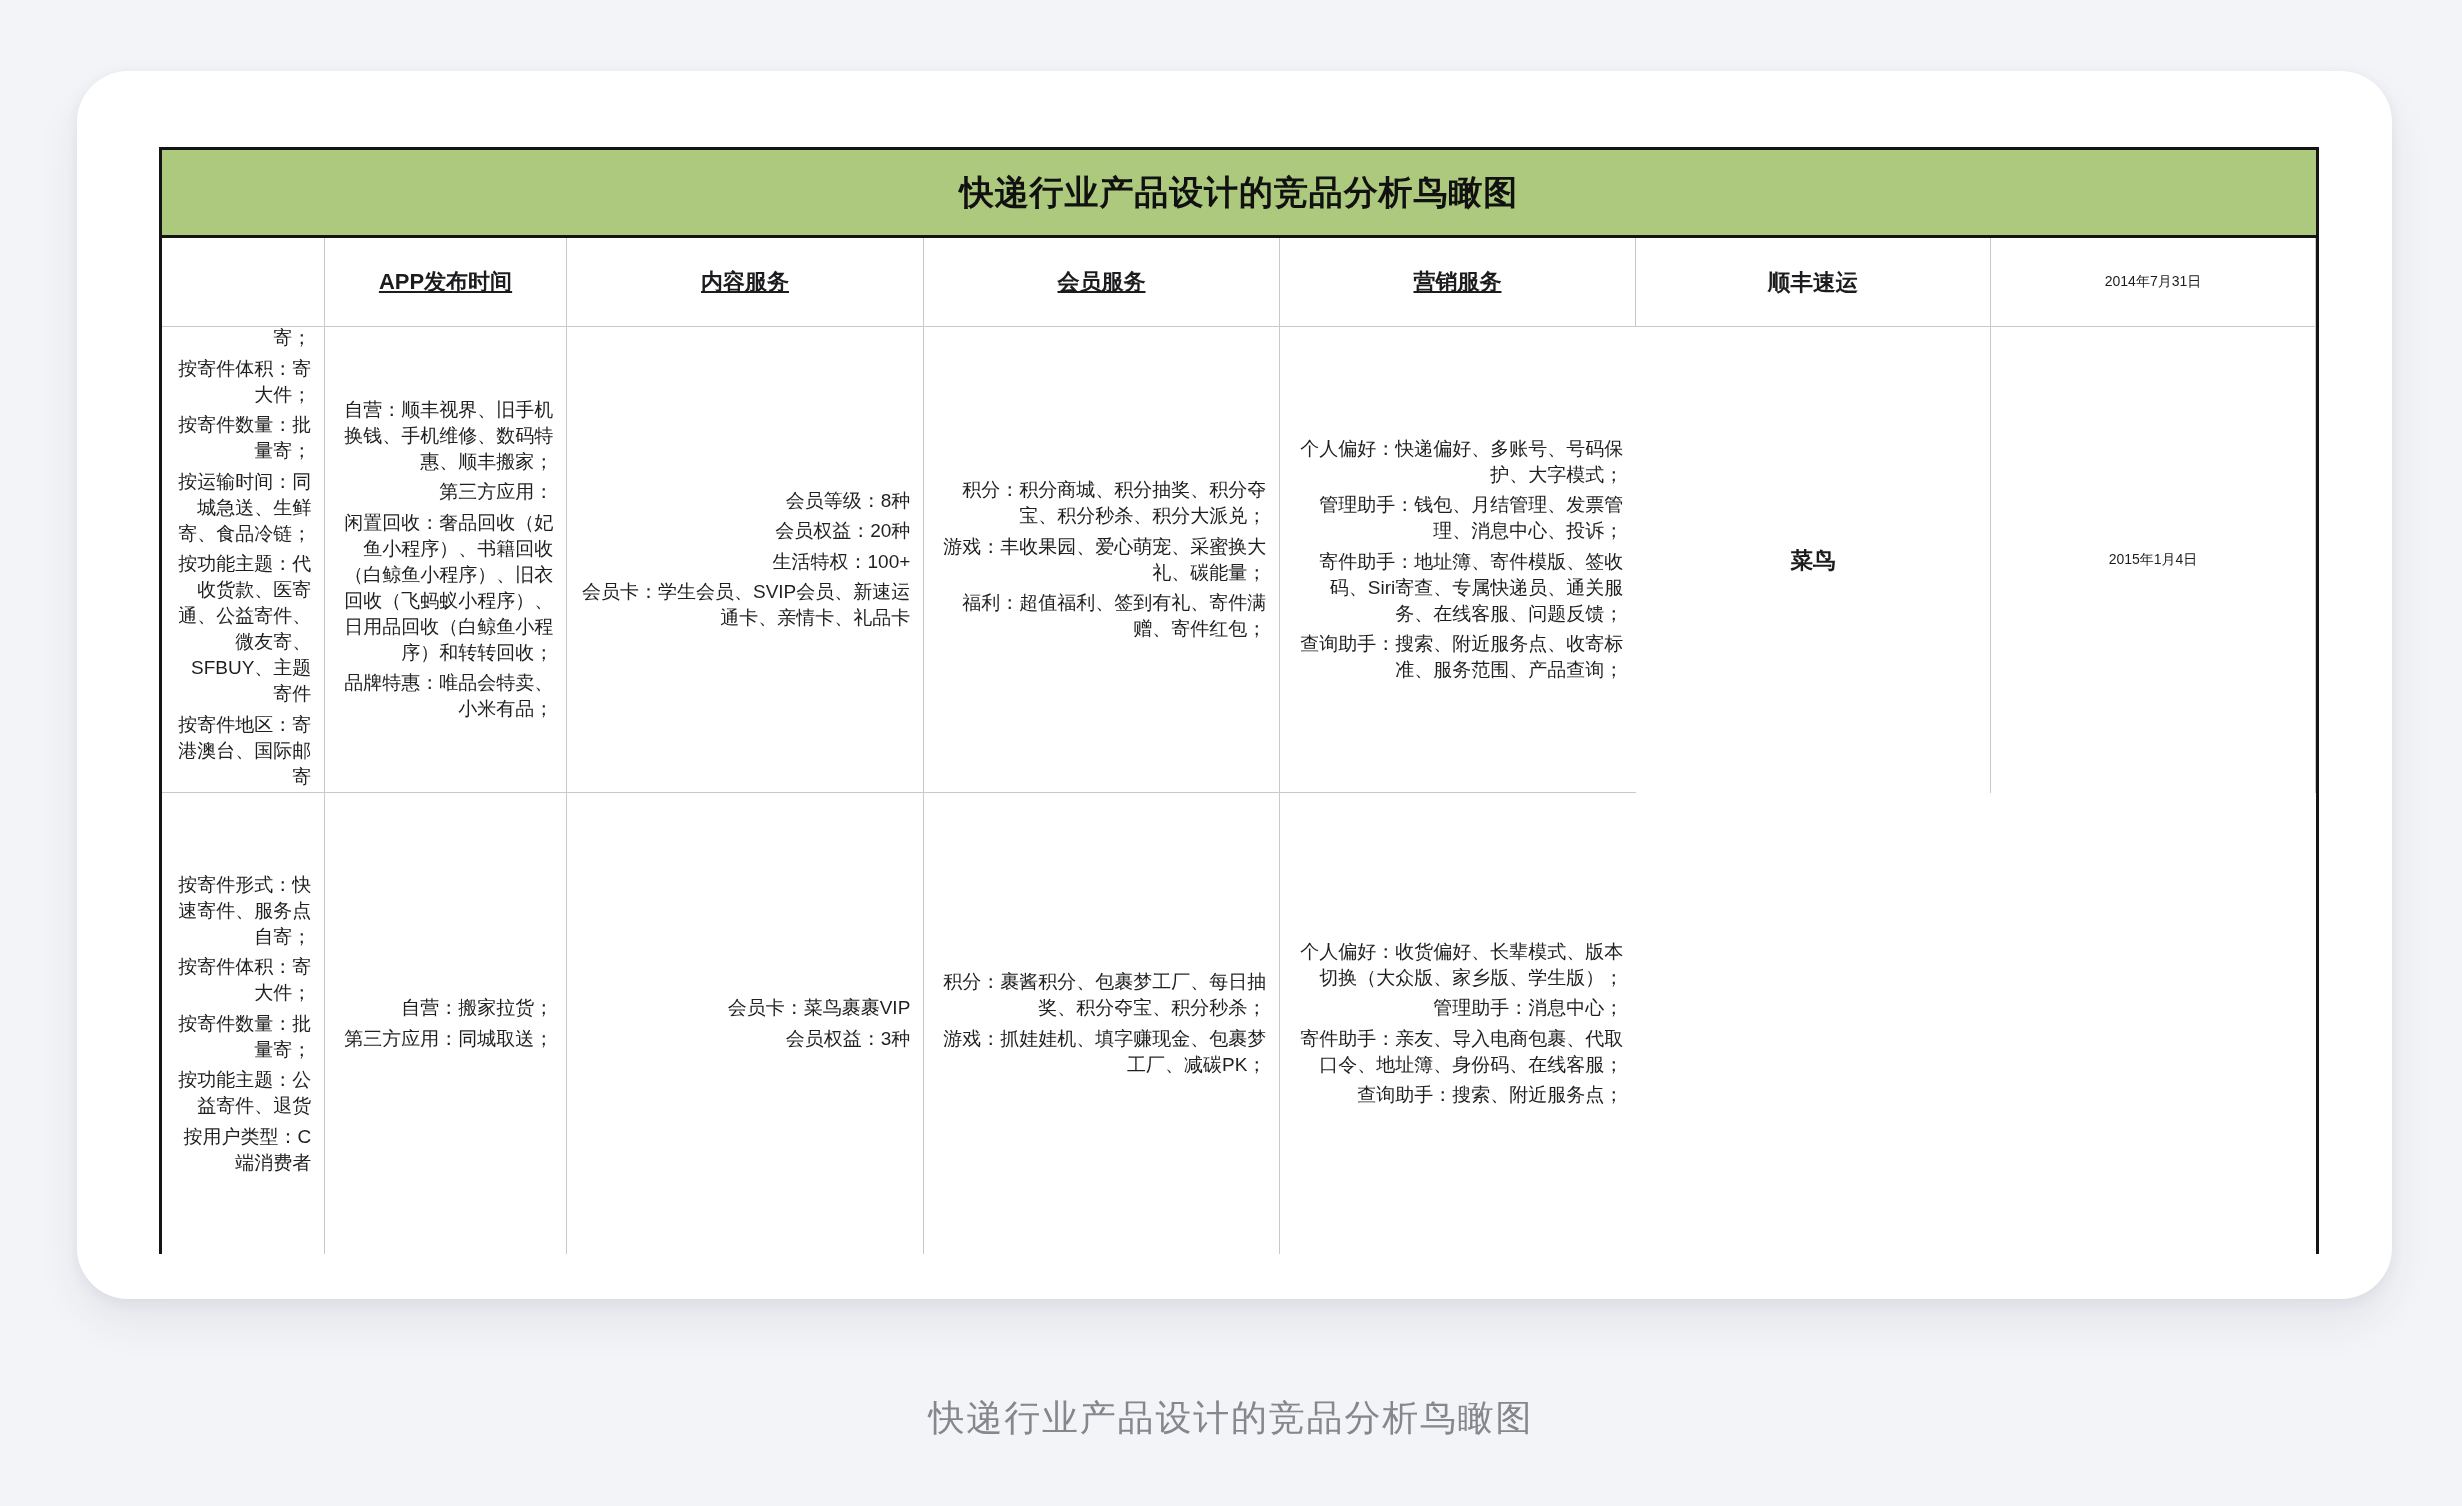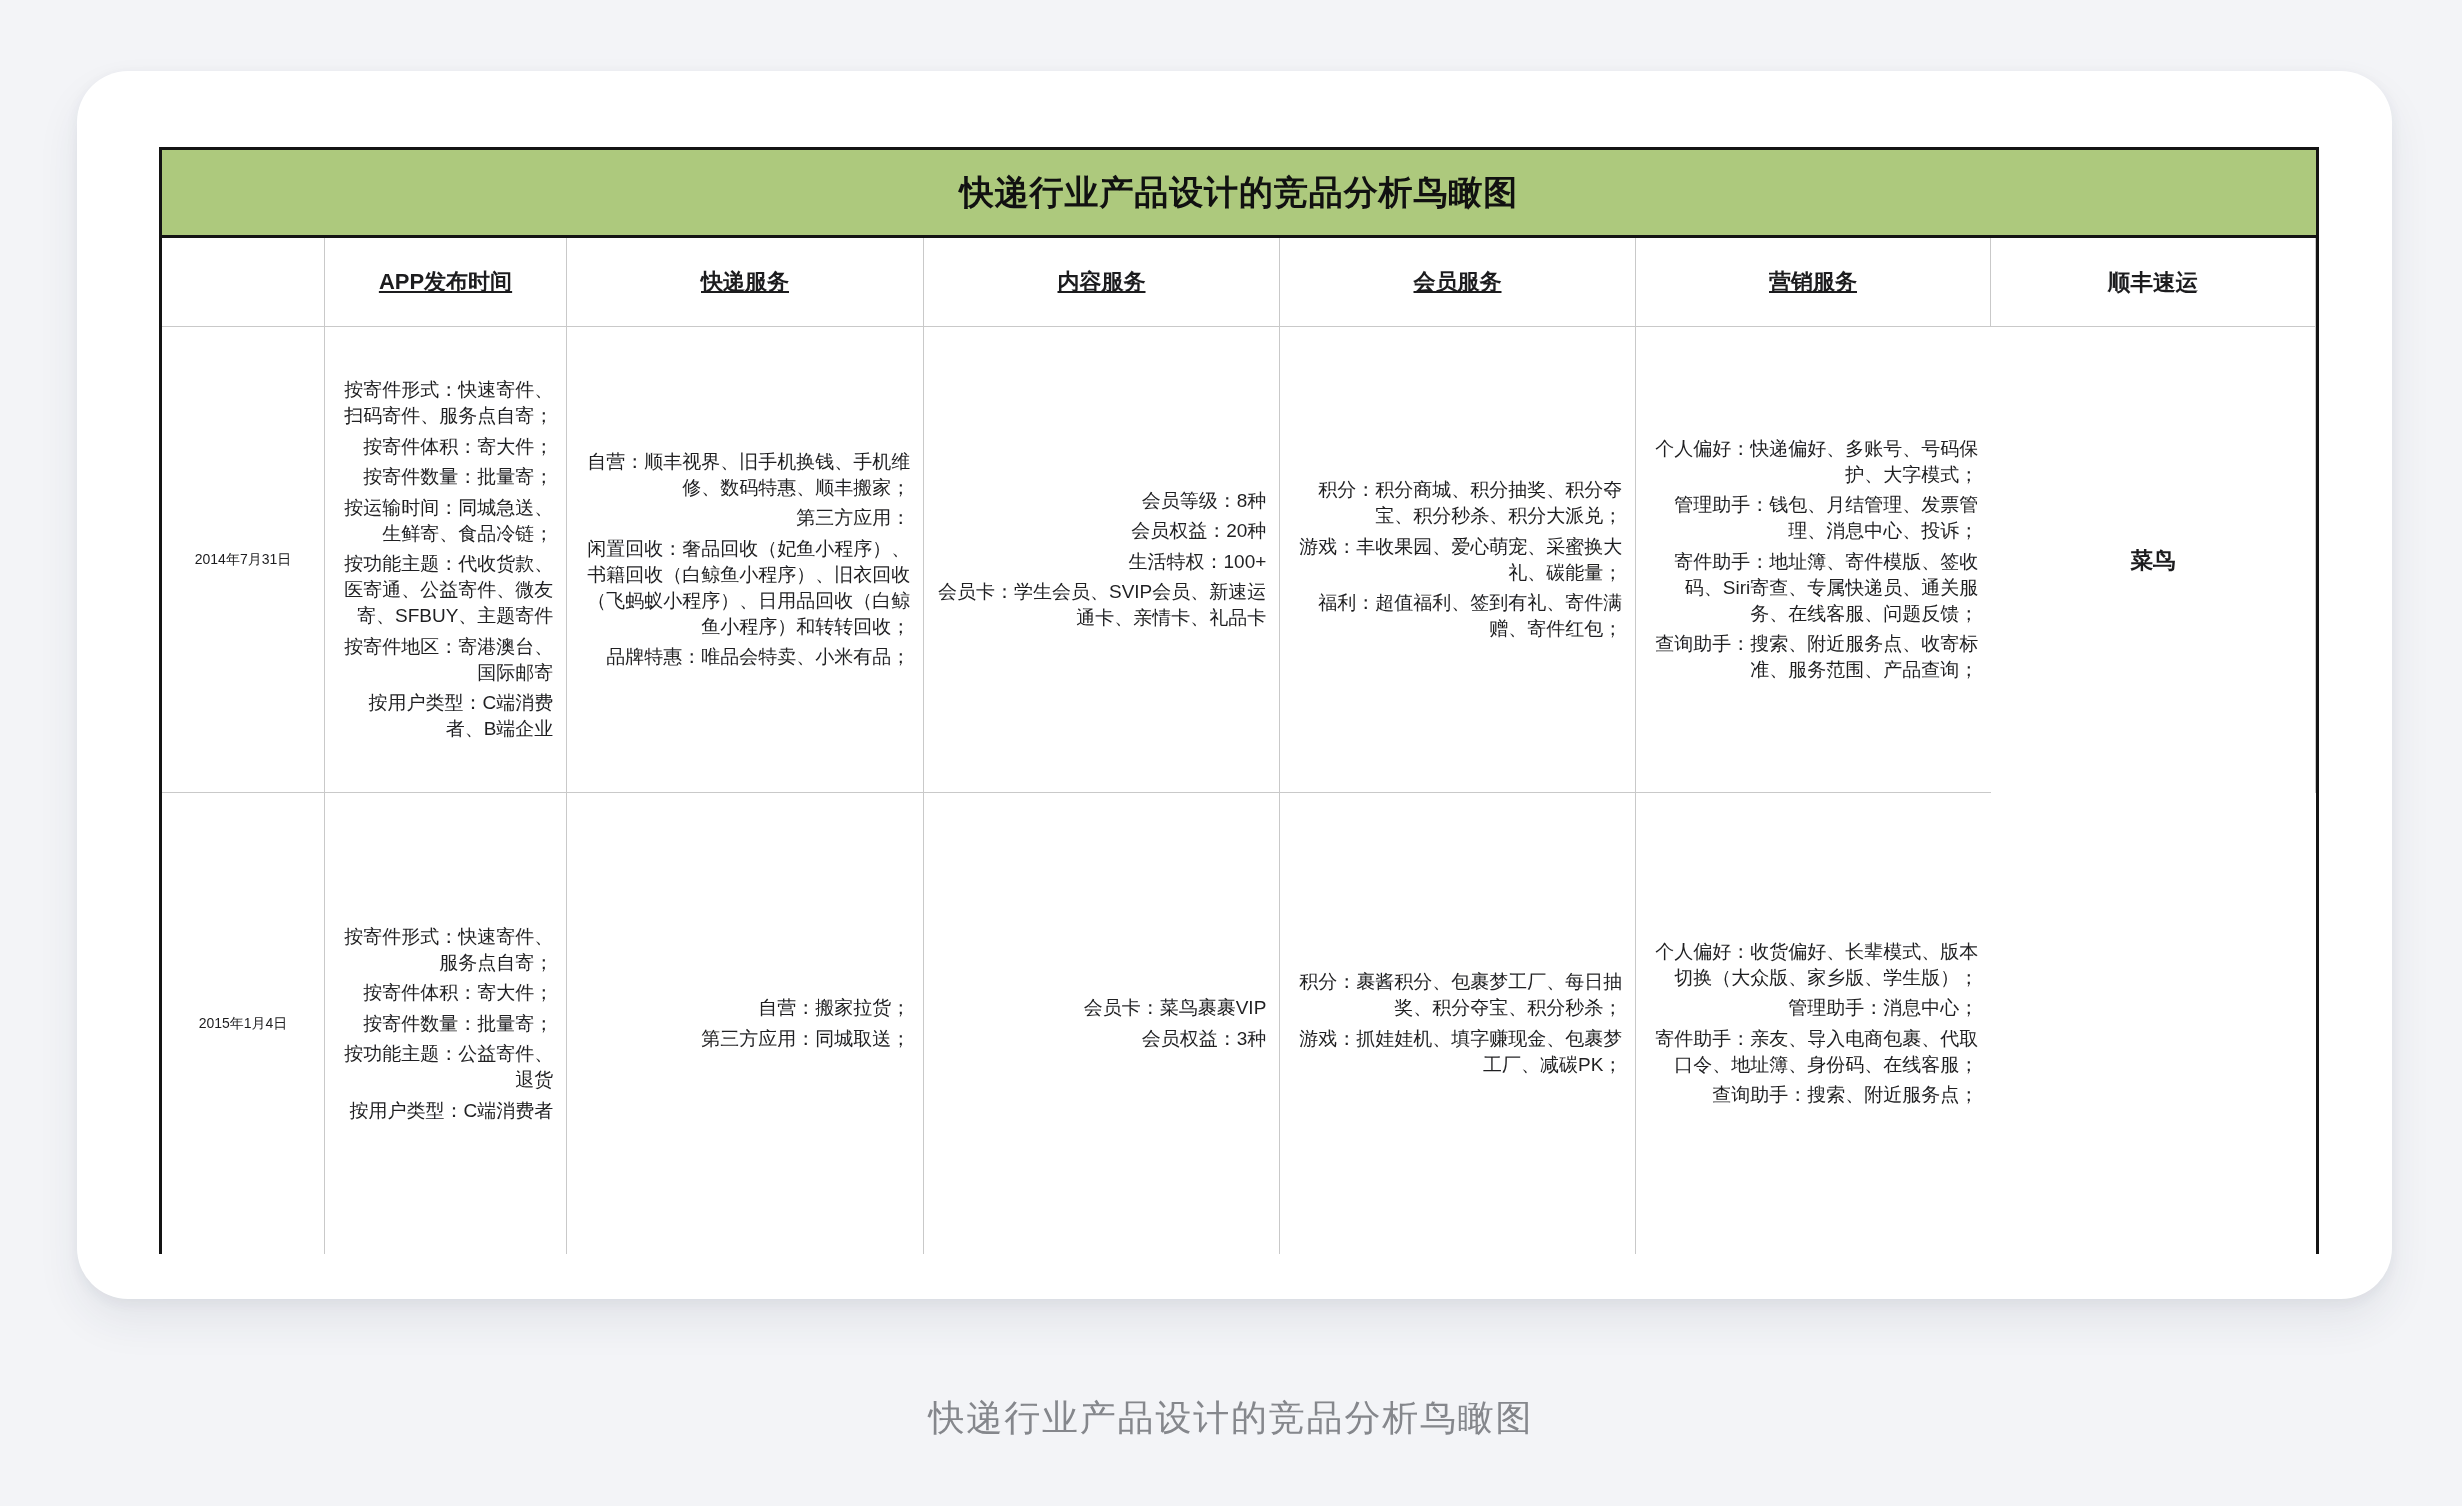--- a/index.html
+++ b/index.html
@@ -97,21 +97,20 @@
 </head>
 <body>
 
 <div class="card">
   <div class="table">
 
     <div class="c title-cell">快递行业产品设计的竞品分析鸟瞰图</div>
 
     <div class="c head"></div>
     <div class="c head">APP发布时间</div>
-    <div class="c head">快递服务</div>
     <div class="c head">内容服务</div>
     <div class="c head">会员服务</div>
     <div class="c head">营销服务</div>
 
     <div class="c name-cell">顺丰速运</div>
     <div class="c date-cell">2014年7月31日</div>
     <div class="c body-cell">
         <div class="para">按寄件形式：快速寄件、扫码寄件、服务点自寄；</div>
         <div class="para">按寄件体积：寄大件；</div>
         <div class="para">按寄件数量：批量寄；</div>

